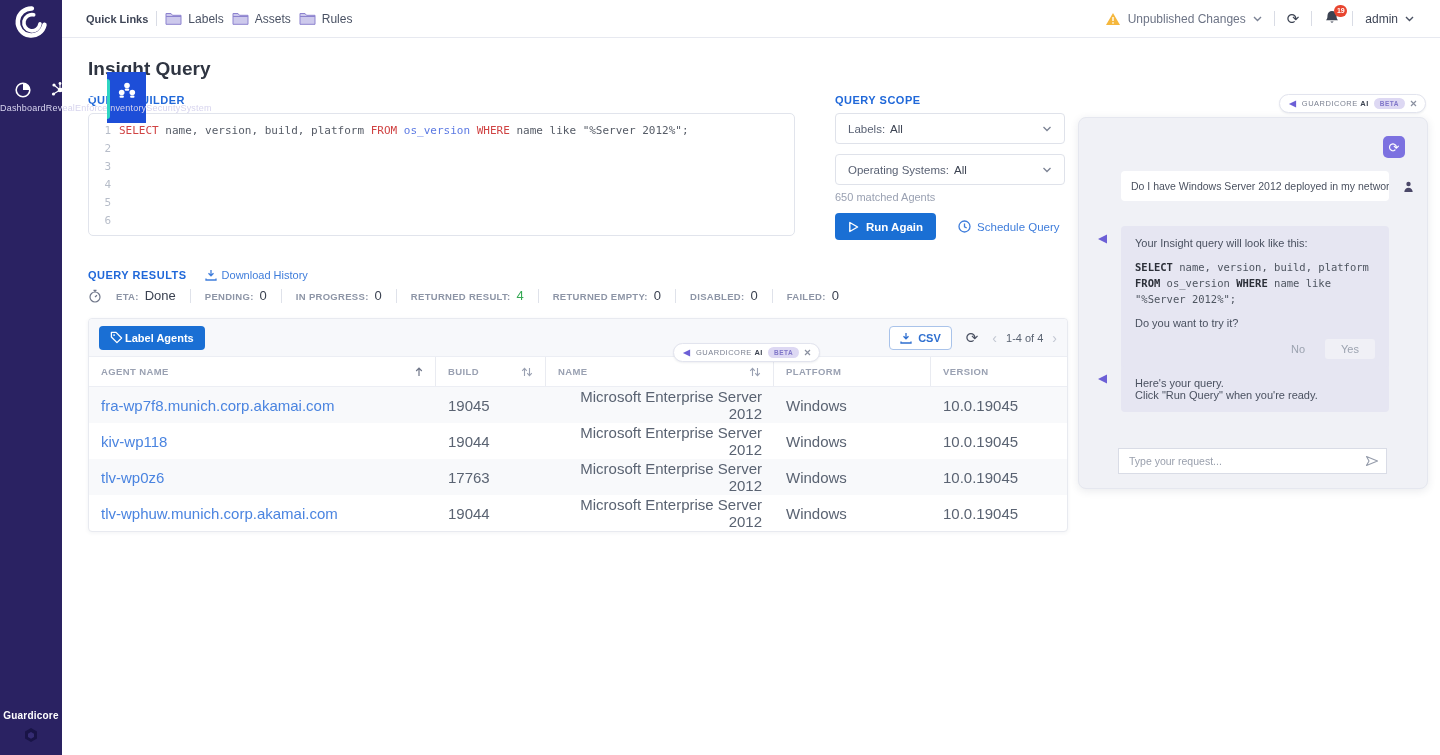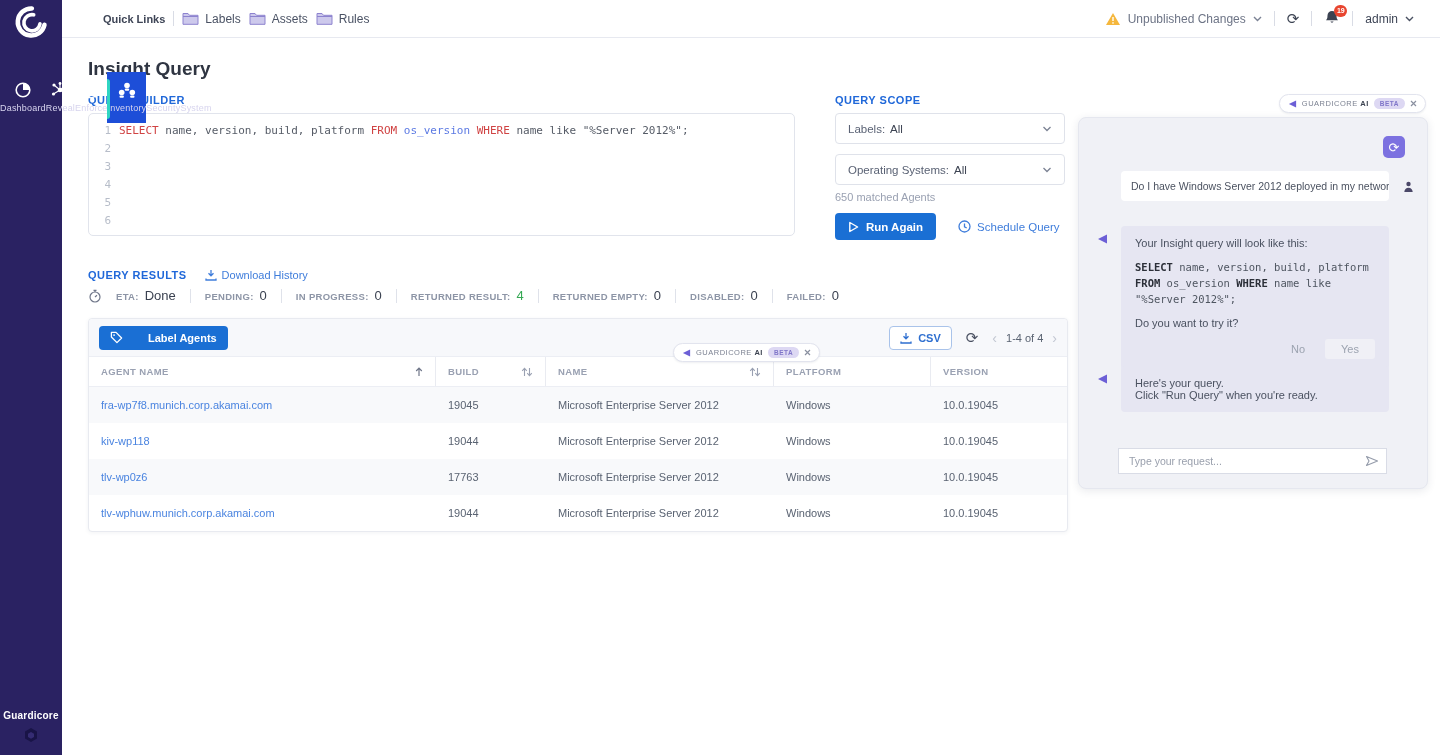--- a/index.html
+++ b/index.html
@@ -17,21 +17,21 @@
   .nav-item.active { background:#1d4ed8; }
   .nav-item.active::before { content:""; position:absolute; left:0; top:7px; width:3px; height:40px; background:#2fd5c2; border-radius:0 3px 3px 0; }
   .side-dots { width:46px; height:34px; margin:4px 0;
      background-image:radial-gradient(rgba(205,200,238,.5) 1px, transparent 1.4px);
      background-size:8px 9px; }
   .side-bottom { margin-top:auto; margin-bottom:12px; display:flex; flex-direction:column; align-items:center; gap:6px; }
   .brand-text { color:#fff; font-size:10px; font-weight:bold; letter-spacing:.2px; }
 
   
   .topbar { position:absolute; left:62px; top:0; width:1378px; height:38px; background:#fff; border-bottom:1px solid #e7e9f0; display:flex; align-items:center; padding:0 26px 0 24px; }
-  .tb-left { display:flex; align-items:center; gap:8px;margin-left:17px; }
+  .tb-left { display:flex; align-items:center; gap:8px; }
   .tb-right { margin-left:auto; display:flex; align-items:center; gap:12px; }
   .quick-links { font-size:11px; font-weight:bold; color:#3e4556; cursor:pointer; }
   .tb-divider { width:1px; height:15px; background:#d9dce5; }
   .tb-nav { display:flex; align-items:center; gap:6px; cursor:pointer; }
   .tb-nav span.lbl { font-size:12px; color:#4a5264; }
   .unpub { display:flex; align-items:center; gap:7px; cursor:pointer; }
   .unpub .lbl { font-size:12px; color:#6d7486; }
   .tb-icon { font-size:15px; color:#3c4352; cursor:pointer; line-height:1; }
   .bell-wrap { position:relative; cursor:pointer; }
   .bell-badge { position:absolute; top:-4px; right:-7px; min-width:13px; height:12px; border-radius:7px; background:#e8452f; color:#fff; font-size:7px; font-weight:bold; display:flex; align-items:center; justify-content:center; padding:0 2px; }
@@ -67,42 +67,42 @@
   .status-row { position:absolute; left:88px; top:288px; display:flex; align-items:center; gap:14px; }
   .status-item { display:flex; align-items:baseline; gap:6px; }
   .status-item .s-label { font-size:9.5px; letter-spacing:.3px; color:#8d95a6; font-weight:bold; }
   .status-item .s-value { font-size:13px; color:#3a4150; }
   .status-item .s-value.green { color:#35a854; }
   .s-divider { width:1px; height:14px; background:#dfe2ea; }
 
   
   .card { position:absolute; left:88px; top:318px; width:980px; background:#fff; border:1px solid #e8eaf0; border-radius:4px; box-shadow:0 1px 4px rgba(40,50,80,.06); }
   .card-toolbar { position:relative; height:38px; background:#f7f8fb; border-bottom:1px solid #eceef4; display:flex; align-items:center; padding:0 10px; border-radius:4px 4px 0 0; }
-  .label-agents { display:flex; align-items:center; gap:25px; background:#1a6fd4; color:#fff; border:none; border-radius:4px; height:24px; padding:0 11px; font-size:11px; font-weight:bold; cursor:pointer; font-family:inherit; }
+  .label-agents { display:flex; align-items:center; gap:2px; background:#1a6fd4; color:#fff; border:none; border-radius:4px; height:24px; padding:0 11px; font-size:11px; font-weight:bold; cursor:pointer; font-family:inherit; }
   .gc-chip { display:flex; align-items:center; gap:5px; background:#fff; border:1px solid #e2e4ee; border-radius:11px; height:19px; padding:0 8px; box-shadow:0 1px 2px rgba(40,50,80,.08); }
   .gc-chip .brand { font-size:7.5px; letter-spacing:.5px; color:#7c8292; }
   .gc-chip .brand b { color:#3d4452; }
   .beta-pill { background:#ddd8f3; color:#8076c9; font-size:6.5px; font-weight:bold; letter-spacing:.5px; border-radius:7px; padding:2px 6px; }
   .chip-close { cursor:pointer; display:flex; }
   .card-chip { position:absolute; left:584px; top:24px; z-index:5; }
   .toolbar-right { margin-left:auto; display:flex; align-items:center; gap:14px; }
   .csv-btn { display:flex; align-items:center; gap:6px; border:1px solid #a9c3ea; color:#2e6fd0; background:#fff; border-radius:4px; height:24px; padding:0 10px; font-size:11px; font-weight:bold; cursor:pointer; font-family:inherit; }
   .refresh-glyph { font-size:15px; color:#4a5162; cursor:pointer; line-height:1; }
   .pagination { display:flex; align-items:center; gap:9px; }
   .pg-arrow { font-size:14px; color:#c2c7d2; cursor:pointer; line-height:1; }
   .pg-text { font-size:11px; color:#5a6372; }
 
   .thead, .trow { display:grid; grid-template-columns:347px 110px 228px 157px 1fr; }
   .thead { height:30px; border-bottom:1px solid #eceef4; }
   .th { display:flex; align-items:center; padding:0 12px; font-size:9.5px; font-weight:bold; letter-spacing:.4px; color:#9aa1b2; border-right:1px solid #e9ebf1; }
   .th:last-child { border-right:none; }
   .th .sort { margin-left:auto; cursor:pointer; display:flex; }
   .trow { height:36px; }
   .trow:nth-child(odd) { background:#f8f9fb; }
-  .td { display:flex; align-items:center; padding:0 12px; font-size:11px; color:#5a6372; }
+  .td { display:flex; align-items:center; padding:0 12px; font-size:15px; color:#5a6372;text-align:right; }
   .td.link { color:#4a84e0; cursor:pointer; }
 
   
   .ai-chip-top { position:absolute; top:94px; right:14px; z-index:20; }
   .ai-panel { position:absolute; left:1078px; top:117px; width:350px; height:372px; background:#f0f1f6; border:1px solid #e5e7ef; border-radius:8px; box-shadow:0 2px 8px rgba(40,50,80,.10); }
   .new-chat { position:absolute; top:18px; right:22px; width:22px; height:22px; background:#7c71e0; border-radius:5px; display:flex; align-items:center; justify-content:center; cursor:pointer; }
   .new-chat span { color:#fff; font-size:13px; line-height:1; }
   .user-bubble { position:absolute; top:53px; left:42px; right:38px; background:#fff; border-radius:4px; padding:9px 10px; font-size:10.5px; color:#4b5260; text-align:center; white-space:nowrap; overflow:hidden; }
   .user-avatar { position:absolute; top:61px; right:13px; }
   .ai-msg { position:absolute; left:42px; right:38px; background:#e6e6f2; border-radius:4px; padding:11px 14px; font-size:11px; color:#4a5160; }

